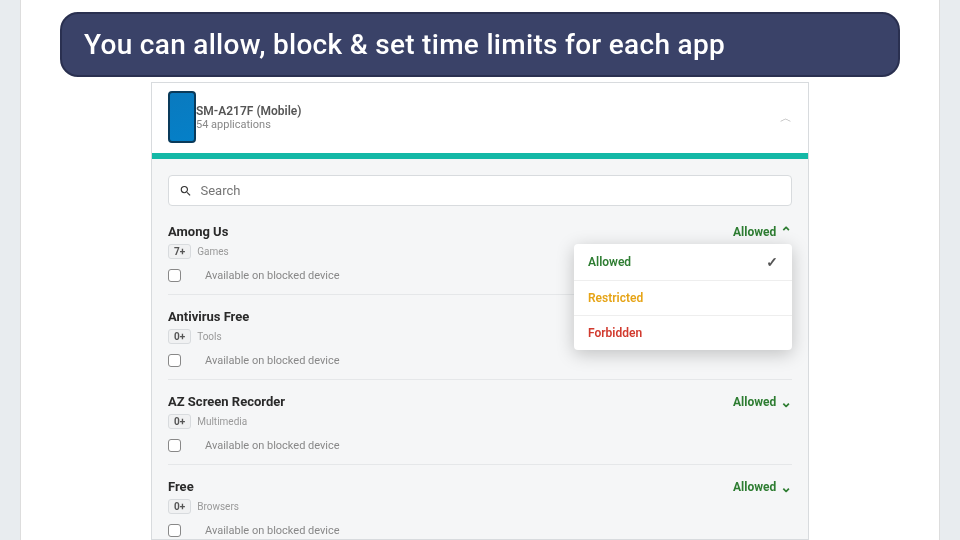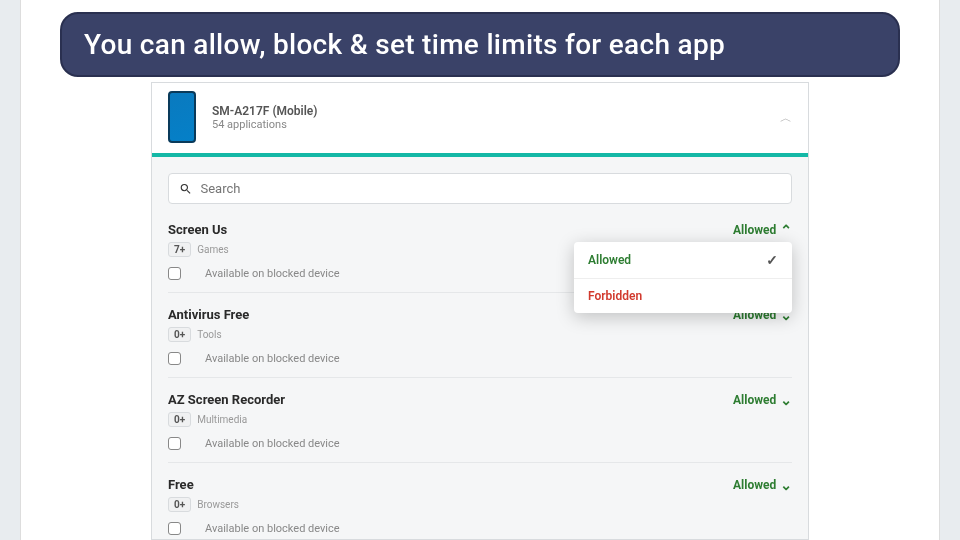--- a/index.html
+++ b/index.html
@@ -1,20 +1,20 @@
 <!DOCTYPE html>
 <html><head>
 <meta charset="utf-8">
 <style>
 *{box-sizing:border-box;margin:0;padding:0;font-family:-apple-system,BlinkMacSystemFont,"Segoe UI",Roboto,Arial,sans-serif}
 body{width:960px;height:540px;background:#e8ecef;overflow:hidden;position:relative}
 .banner{position:absolute;top:12px;left:60px;right:60px;background:#3a4268;border:2px solid #2a3050;border-radius:18px;padding:14px 22px;color:#fff;font-size:28px;font-weight:500;z-index:10;letter-spacing:.3px}
 .outer{position:absolute;top:0;left:20px;right:20px;bottom:0;background:#fff;border-left:1px solid #ddd;border-right:1px solid #ddd}
 .panel{position:absolute;top:82px;left:130px;right:130px;bottom:0;background:#f5f6f7;border:1px solid #d8dbde}
-.device-header{background:#fff;border-bottom:4px solid #14b8a6;padding:8px 16px 10px 16px;display:flex;align-items:center;gap:16px;position:relative}
+.device-header{background:#fff;border-bottom:6px solid #14b8a6;padding:8px 16px 10px 16px;display:flex;align-items:center;position:relative}
 .phone-img{width:28px;height:52px;background:linear-gradient(160deg,#0a7abf,#0580c8);border-radius:4px;border:2px solid #0a3a5a}
 .device-info .model{font-size:12px;color:#555;font-weight:600}
 .device-info .count{font-size:11px;color:#888}
 .collapse-caret{position:absolute;right:16px;top:50%;transform:translateY(-50%);color:#aaa;font-size:12px}
 .content{padding:16px 16px 0 16px}
 .search{background:#fff;border:1px solid #d8dbde;border-radius:4px;padding:7px 10px;display:flex;align-items:center;gap:8px;margin-bottom:18px}
 .search svg{width:14px;height:14px;fill:#333}
 .search input{border:none;outline:none;font-size:13px;width:100%;color:#c2410c}
 .app-row{border-bottom:1px solid #e5e7e9;padding:0 0 12px 0;margin-bottom:14px;position:relative}
 .app-row:last-child{border-bottom:none;margin-bottom:0}
@@ -55,39 +55,42 @@
 
       <div class="search">
         <svg viewBox="0 0 24 24">
             <path d="M15.5 14h-.79l-.28-.27A6.471 6.471 0 0016 9.5 6.5 6.5 0 109.5 16c1.61 0 3.09-.59 4.23-1.57l.27.28v.79l5 4.99L20.49 19l-4.99-5zm-6 0C7.01 14 5 11.99 5 9.5S7.01 5 9.5 5 14 7.01 14 9.5 11.99 14 9.5 14z"></path>
           </svg>
         <input placeholder="Search" style="">
       </div>
 
       <div class="app-row">
         <div class="app-title-line">
-          <div class="app-name">Screen Us</div>
+          <div class="app-name">Among Us</div>
           <div class="status-pill">
             <span>Allowed</span>
             <span class="caret">⌃</span>
           </div>
         </div>
         <div class="meta-line">
           <span class="age-badge">7+</span>
           <span class="category">Games</span>
         </div>
         <div class="checkbox-line">
           <div class="checkbox"></div>
           <span class="checkbox-label">Available on blocked device</span>
         </div>
 
         <div class="dropdown" style="top:20px">
           <div class="dropdown-item dd-allowed">
             <span>Allowed</span>
             <span class="check-mark">✓</span>
+          </div>
+          <div class="dropdown-item dd-restricted">
+            <span>Restricted</span>
           </div>
           <div class="dropdown-item dd-forbidden">
             <span>Forbidden</span>
           </div>
         </div>
       </div>
 
       <div class="app-row">
         <div class="app-title-line">
           <div class="app-name">Antivirus Free</div>

